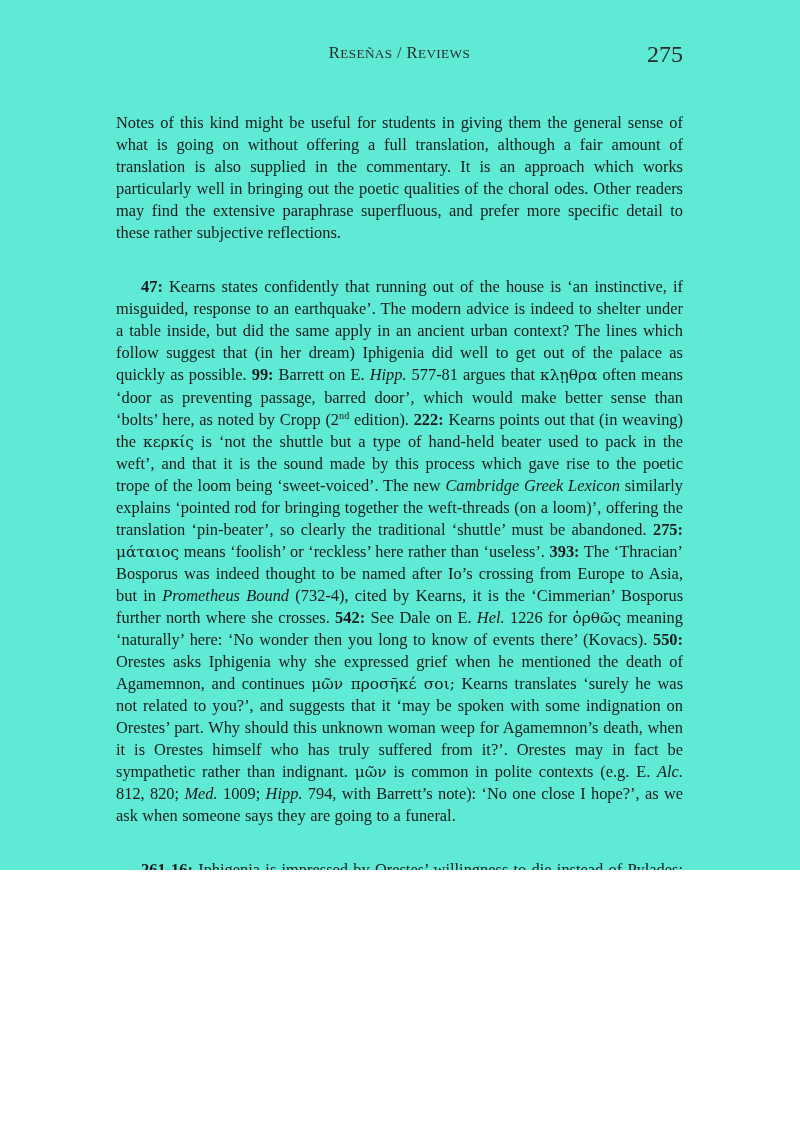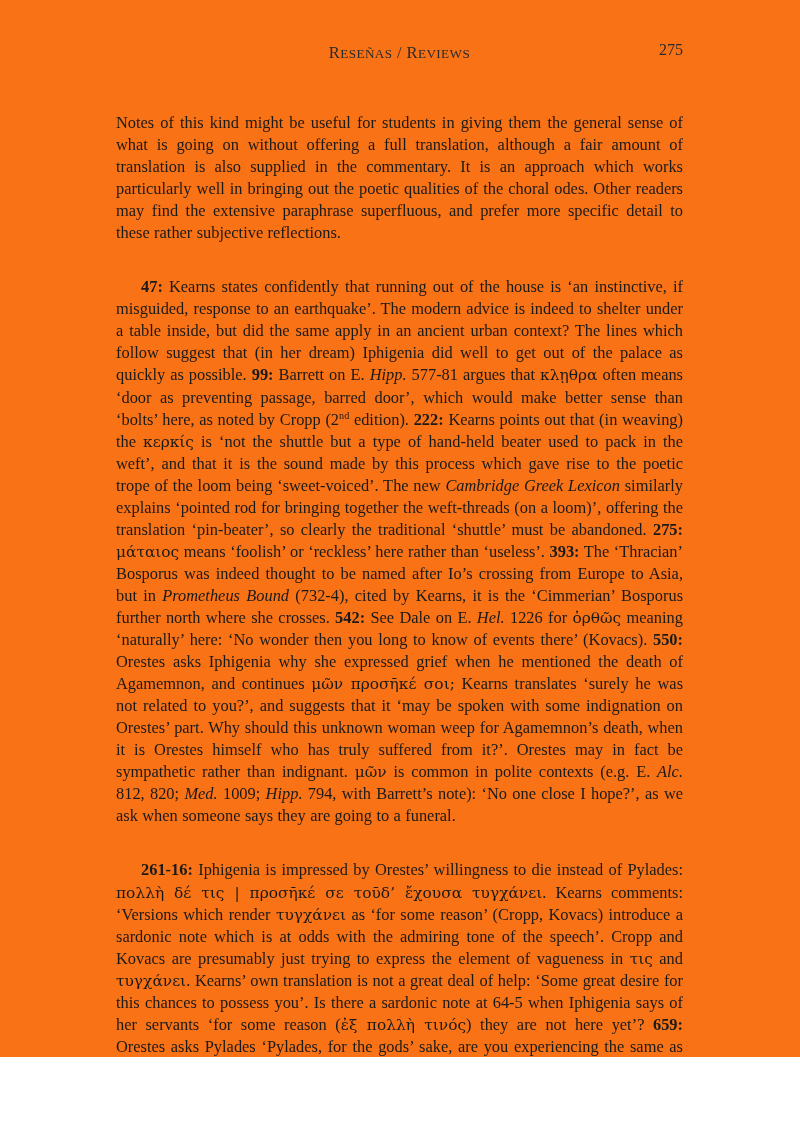--- a/index.html
+++ b/index.html
@@ -10,23 +10,23 @@
   body {
     width: 800px;
     height: 1129px;
     font-family: "Liberation Serif", "DejaVu Serif", serif;
     color: #1a1a1a;
     -webkit-font-smoothing: antialiased;
   }
   .page {
     position: relative;
     width: 800px;
-    height: 1057px;
+    height: 870px;
     box-sizing: border-box;
-    background: #f97316;
+    background: #5eead4;
     overflow: hidden;
   }
 
   
   .runhead {
     position: absolute;
     left: 116px;
     top: 43px;
     width: 567px;
     height: 22px;
@@ -40,21 +40,21 @@
     color: #2a2a2a;
     white-space: pre;
   }
   
   .sc-big { font-size: 16.5px; }
   .sc-sm  { font-size: 13.2px; }
   .runhead-folio {
     position: absolute;
     right: 0;
     top: -2px;
-    font-size: 16px;
+    font-size: 24px;
     color: #2a2a2a;
   }
 
   
   .column {
     position: absolute;
     left: 116px;
     top: 112px;
     width: 567px;
   }

